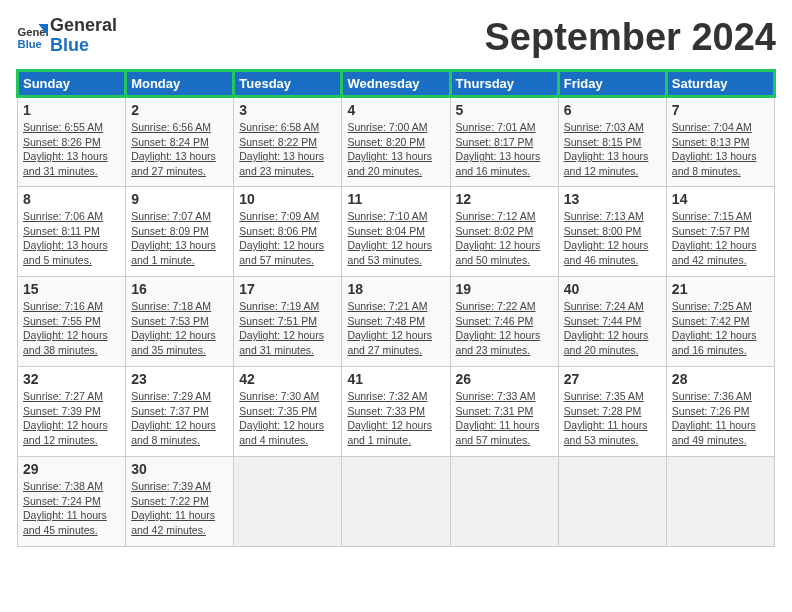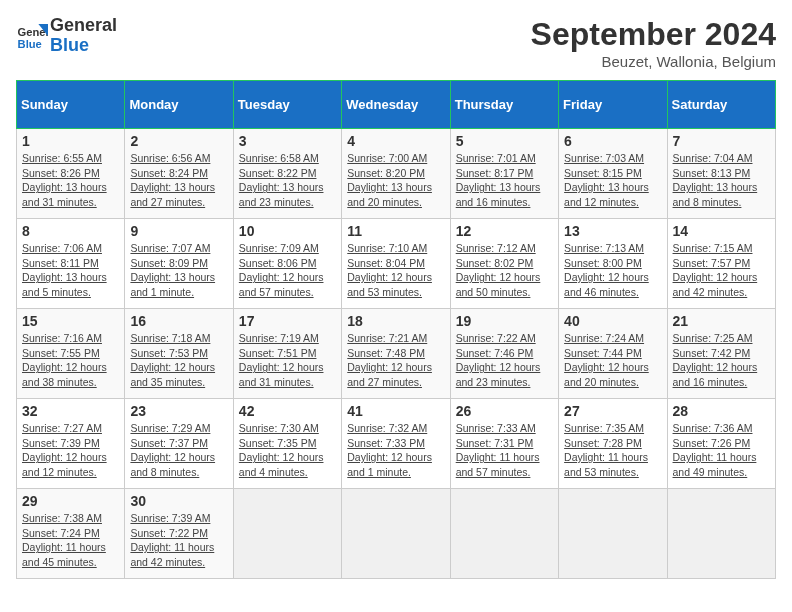--- a/index.html
+++ b/index.html
@@ -22,41 +22,41 @@
     }
     .logo-icon {
       width: 32px;
       height: 32px;
       margin-right: 2px;
     }
     .title-block {
       text-align: right;
     }
     .month-title {
-      font-size: 32px;
+      font-size: 38px;
       font-weight: bold;
       color: #333;
     }
     .location {
       font-size: 15px;
       color: #555;
     }
     table {
       width: 100%;
       border-collapse: collapse;
       font-size: 11px;
     }
     thead tr th {
       background-color: #1a6fc4;
       color: white;
-      padding: 16px 4px;
+      padding: 4px 4px;
       text-align: left;
       font-size: 13px;
       font-weight: bold;
-      border: 1px solid #22c55e;
+      border: 3px solid #22c55e;
     }
     tbody tr td {
       border: 1px solid #ccc;
       vertical-align: top;
       padding: 4px 5px;
       width: 107px;
       min-height: 80px;
       height: 90px;
       background: #fff;
     }
@@ -94,21 +94,20 @@
       <div style="font-size:18px;font-weight:bold;color:#333;line-height:1.1;">
         <span style="color:#333;">General</span>
       </div>
       <div style="font-size:18px;font-weight:bold;color:#1a6fc4;line-height:1.1;">
         <span>Blue</span>
       </div>
     </div>
   </div>
   <div class="title-block">
     <div class="month-title">September 2024</div>
-    <div class="location">Beuzet, Wallonia, Belgium</div>
   </div>
 </div>
 
 <table>
   <thead>
     <tr>
     <th>Sunday</th>
         <th>Monday</th>
         <th>Tuesday</th>
         <th>Wednesday</th>

